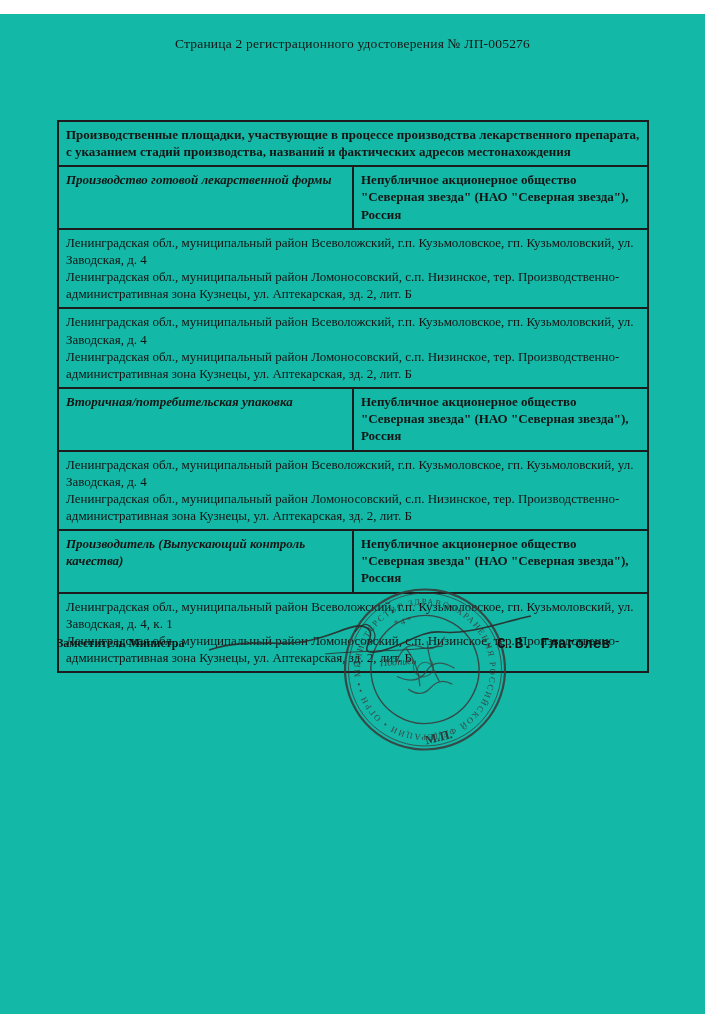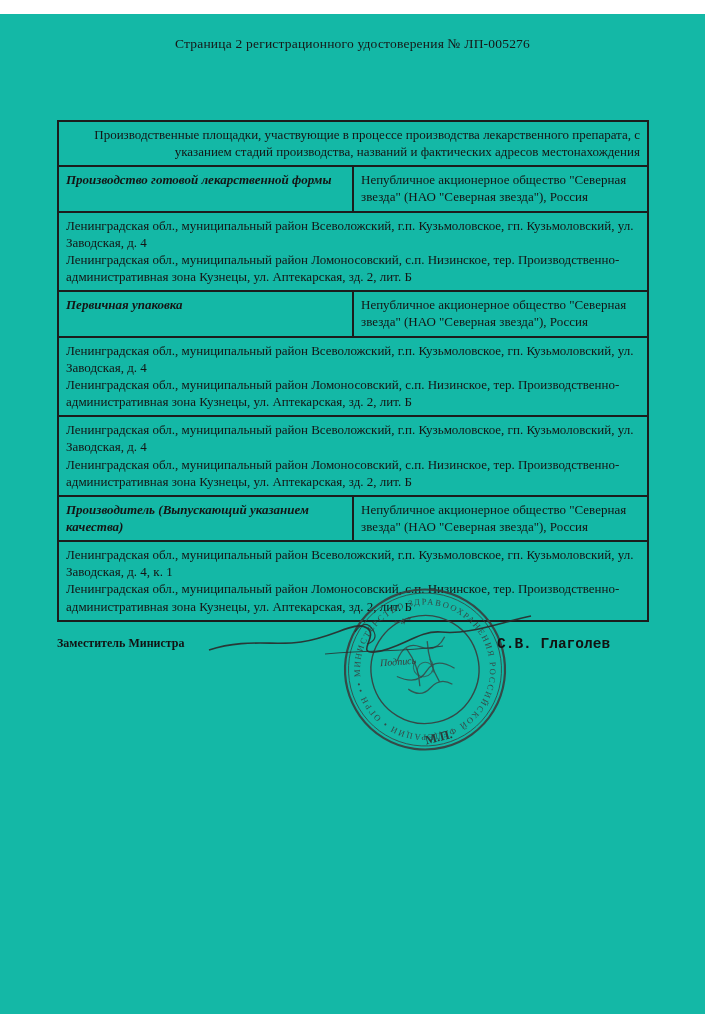--- a/index.html
+++ b/index.html
@@ -34,23 +34,23 @@
     line-height: 1.32;
     color: #141414;
   }
   table.sites td {
     border: 2px solid #1c1c1c;
     padding: 4px 7px 5px 7px;
     vertical-align: top;
   }
   td.col-stage { width: 300px; }
   td.col-company { width: 292px; }
-  .cell-title { font-weight: normal; text-align: right; }
+  .cell-title { font-weight: bold; }
   .cell-stage { font-weight: bold; font-style: italic; border-radius: 26px; }
-  .cell-company { font-weight: normal; }
+  .cell-company { font-weight: bold; }
   .cell-address { font-weight: normal; white-space: pre-line; }
   .sig-title {
     position: absolute;
     left: 57px;
     top: 622px;
     font-size: 12px;
     font-weight: bold;
     color: #121212;
   }
   .sig-name {
@@ -105,35 +105,35 @@
       <tr>
         <td class="col-stage cell-stage">Производство  готовой лекарственной формы</td>
         <td class="col-company cell-company">Непубличное акционерное общество "Северная звезда" (НАО "Северная звезда"), Россия</td>
       </tr>
       <tr>
         <td colspan="2" class="cell-address">Ленинградская обл., муниципальный район Всеволожский, г.п. Кузьмоловское, гп. Кузьмоловский, ул. Заводская, д. 4
 Ленинградская обл., муниципальный район Ломоносовский, с.п. Низинское, тер. Производственно-административная зона Кузнецы, ул. Аптекарская, зд. 2, лит. Б</td>
       </tr>
 
       <tr>
-        <td class="col-stage cell-stage">Первичная упаковка</td>
+        <td colspan="2" class="cell-address">Ленинградская обл., муниципальный район Всеволожский, г.п. Кузьмоловское, гп. Кузьмоловский, ул. Заводская, д. 4
+Ленинградская обл., муниципальный район Ломоносовский, с.п. Низинское, тер. Производственно-административная зона Кузнецы, ул. Аптекарская, зд. 2, лит. Б</td>
+      </tr>
+
+      <tr>
+        <td class="col-stage cell-stage">Вторичная/потребительская упаковка</td>
         <td class="col-company cell-company">Непубличное акционерное общество "Северная звезда" (НАО "Северная звезда"), Россия</td>
       </tr>
       <tr>
         <td colspan="2" class="cell-address">Ленинградская обл., муниципальный район Всеволожский, г.п. Кузьмоловское, гп. Кузьмоловский, ул. Заводская, д. 4
 Ленинградская обл., муниципальный район Ломоносовский, с.п. Низинское, тер. Производственно-административная зона Кузнецы, ул. Аптекарская, зд. 2, лит. Б</td>
       </tr>
 
       <tr>
-        <td colspan="2" class="cell-address">Ленинградская обл., муниципальный район Всеволожский, г.п. Кузьмоловское, гп. Кузьмоловский, ул. Заводская, д. 4
-Ленинградская обл., муниципальный район Ломоносовский, с.п. Низинское, тер. Производственно-административная зона Кузнецы, ул. Аптекарская, зд. 2, лит. Б</td>
-      </tr>
-
-      <tr>
-        <td class="col-stage cell-stage">Производитель (Выпускающий указанием качества)</td>
+        <td class="col-stage cell-stage">Производитель (Выпускающий контроль качества)</td>
         <td class="col-company cell-company">Непубличное акционерное общество "Северная звезда" (НАО "Северная звезда"), Россия</td>
       </tr>
       <tr>
         <td colspan="2" class="cell-address">Ленинградская обл., муниципальный район Всеволожский, г.п. Кузьмоловское, гп. Кузьмоловский, ул. Заводская, д. 4, к. 1
 Ленинградская обл., муниципальный район Ломоносовский, с.п. Низинское, тер. Производственно-административная зона Кузнецы, ул. Аптекарская, зд. 2, лит. Б</td>
       </tr>
     </tbody>
   </table>
 
   <svg class="stamp" viewBox="0 0 190 190" aria-hidden="true">

